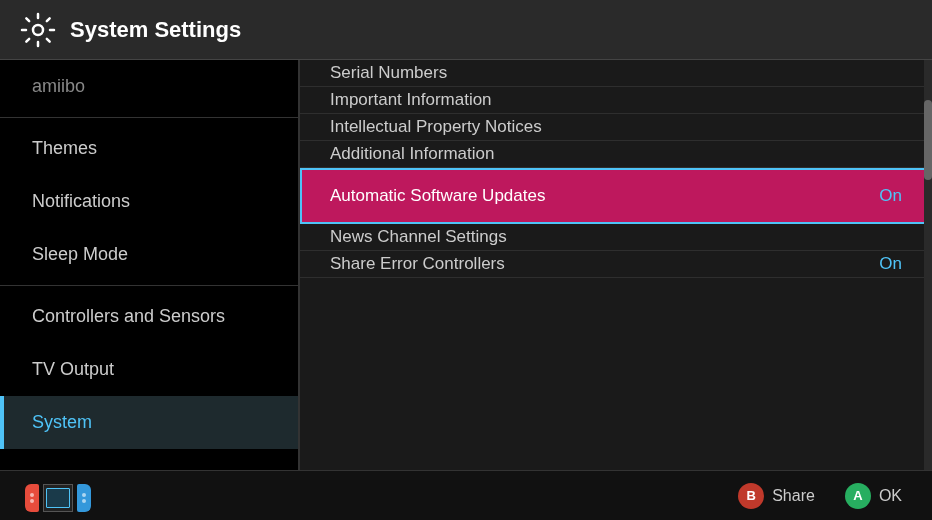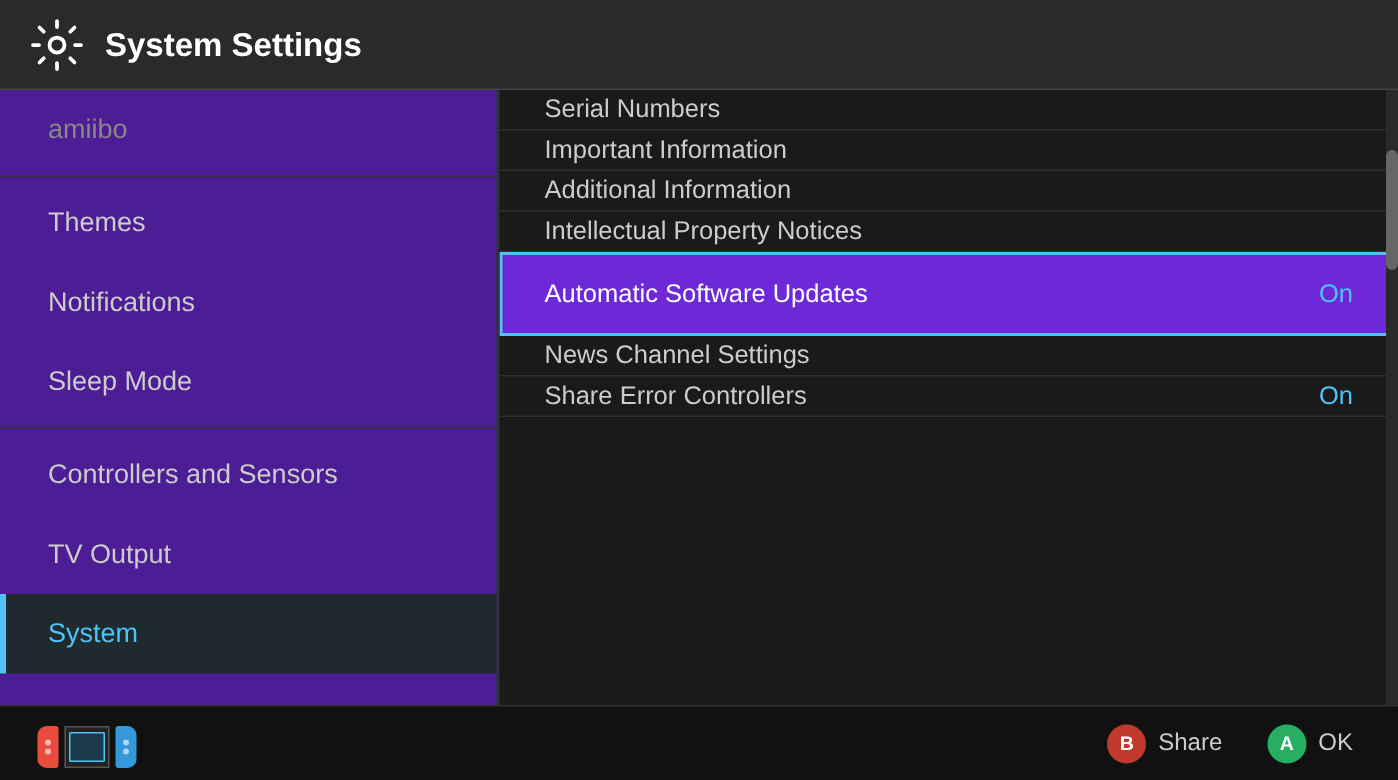--- a/index.html
+++ b/index.html
@@ -35,22 +35,22 @@
     }
 
     
     .main {
       display: flex;
       height: calc(520px - 60px - 50px);
     }
 
     
     .sidebar {
-      width: 333px;
-      background: #4c1d95;
+      width: 300px;
+      background: #000000;
       border-right: 2px solid #333;
       padding: 0;
       overflow-y: auto;
       flex-shrink: 0;
     }
 
     .sidebar-item {
       padding: 16px 28px;
       font-size: 18px;
       color: #cccccc;
@@ -88,21 +88,21 @@
       color: #cccccc;
       border-bottom: 1px solid #2e2e2e;
       display: flex;
       align-items: center;
       justify-content: space-between;
       cursor: pointer;
     }
 
     .content-item.selected {
       border: 2px solid #4fc3f7;
-      background: #6d28d9;
+      background: #be185d;
       color: #ffffff;
       padding: 16px 28px;
     }
 
     .content-item .on-label {
       color: #4fc3f7;
       font-size: 17px;
     }
 
     
@@ -255,24 +255,24 @@
   </div>
 
   <div class="content">
     <div class="content-item">
       <span>Serial Numbers</span>
     </div>
     <div class="content-item">
       <span>Important Information</span>
     </div>
     <div class="content-item">
+      <span>Intellectual Property Notices</span>
+    </div>
+    <div class="content-item">
       <span>Additional Information</span>
-    </div>
-    <div class="content-item">
-      <span>Intellectual Property Notices</span>
     </div>
     <div class="content-item selected">
       <span>Automatic Software Updates</span>
       <span class="on-label">On</span>
     </div>
     <div class="content-item">
       <span>News Channel Settings</span>
     </div>
     <div class="content-item">
       <span>Share Error Controllers</span>

